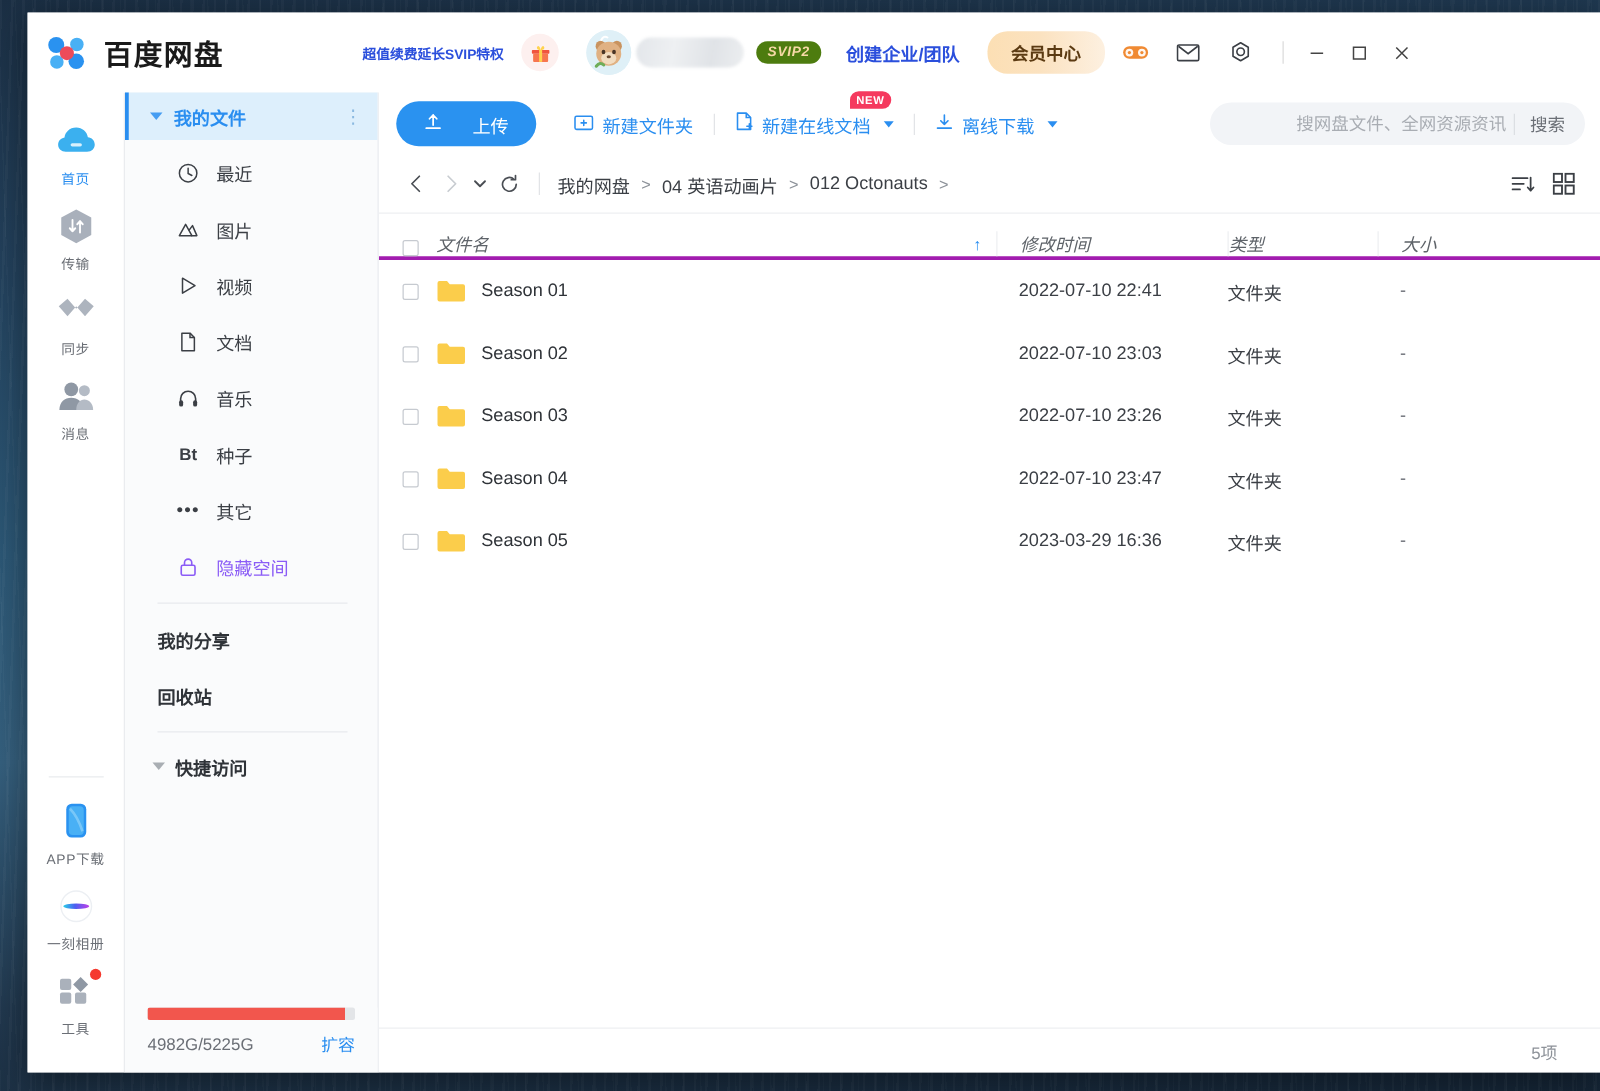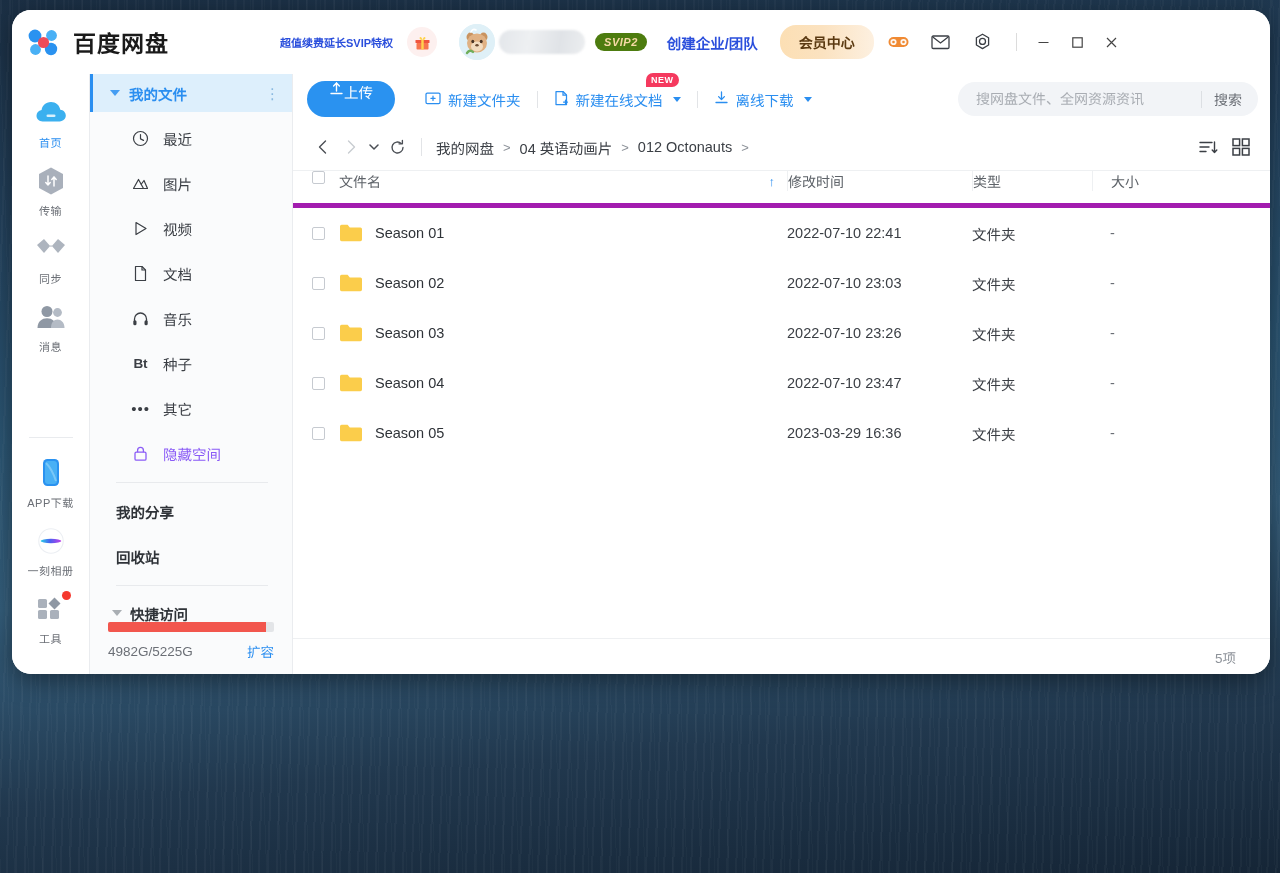--- a/index.html
+++ b/index.html
@@ -16,27 +16,26 @@
   .wallpaper-texture {
     position: absolute; inset: 0;
     background:
       repeating-linear-gradient(92deg, rgba(255,255,255,0.03) 0 2px, rgba(255,255,255,0) 2px 9px),
       repeating-linear-gradient(88deg, rgba(255,255,255,0.025) 0 1px, rgba(255,255,255,0) 1px 14px);
     pointer-events: none;
   }
 
   .app-window {
     position: absolute;
-    left: 12px; top: 10px;
-    width: 1258px; height: 664px;
+    left: 22px; top: 10px;
+    width: 1258px; height: 848px;
     background: #ffffff;
     box-shadow: 0 6px 26px rgba(0,0,0,0.45);
     display: flex; flex-direction: column;
     overflow: hidden;
-    border-radius: 19px;
   }
 
   
   .titlebar {
     height: 64px; flex: 0 0 64px;
     display: flex; align-items: center;
     background: #ffffff;
     padding-left: 14px; padding-right: 10px;
     position: relative;
   }
@@ -181,21 +180,21 @@
 
   
   .main { flex: 1; display: flex; flex-direction: column; min-width: 0; background: #fff; }
 
   .action-bar {
     height: 50px; flex: 0 0 50px; display: flex; align-items: center;
     padding: 0 12px 0 8px; gap: 0;
   }
   .upload-btn {
     background: #2a92f0; color: #fff; border-radius: 18px;
-    height: 36px; padding: 0 22px; display: flex; gap: 0;
+    height: 36px; padding: 0 22px; display: flex; align-items: center; gap: 24px;
     font-size: 14.5px; cursor: pointer; margin-left: 6px;
   }
   .act-sep { width: 1px; height: 17px; background: #e2e4e7; margin: 0 14px; }
   .act-btn {
     display: flex; align-items: center; gap: 7px; cursor: pointer;
     color: #2a8ef0; font-size: 14.5px; position: relative; padding: 4px 2px;
   }
   .act-btn.first { margin-left: 28px; }
   .mini-caret {
     width: 0; height: 0; border-left: 4.5px solid transparent; border-right: 4.5px solid transparent;
@@ -206,21 +205,21 @@
     background: #f5395e; color: #fff; font-size: 9px; font-weight: bold;
     padding: 2px 5px; border-radius: 7px 7px 7px 0; letter-spacing: 0.5px;
   }
   .search-wrap { margin-left: auto; display: flex; align-items: center; }
   .search-box {
     width: 300px; height: 34px; background: #f2f4f7; border-radius: 17px;
     display: flex; align-items: center; padding: 0 4px 0 18px;
   }
   .search-input {
     flex: 1; border: none; background: transparent; outline: none;
-    font-size: 14px; color: #000000; font-family: inherit;
+    font-size: 14px; color: #000000; font-family: inherit; text-align: right;
   }
   .search-input::placeholder { color: #a9adb3; }
   .search-div { width: 1px; height: 17px; background: #dcdfe3; margin: 0 12px 0 6px; }
   .search-go { font-size: 14px; color: #6b6f76; cursor: pointer; padding-right: 12px; }
 
   .crumb-bar {
     height: 46px; flex: 0 0 46px; display: flex; align-items: center;
     padding: 0 16px 0 16px; gap: 0;
   }
   .nav-ico {
@@ -230,31 +229,31 @@
   .nav-ico.disabled { color: #c8ccd1; cursor: default; }
   .crumb-sep { width: 1px; height: 18px; background: #e2e4e7; margin: 0 14px 0 10px; }
   .crumb { display: flex; align-items: center; font-size: 14.5px; color: #3b3f45; gap: 0; }
   .crumb-part { cursor: pointer; }
   .crumb-arrow { color: #8d9299; margin: 0 9px; font-size: 13px; }
   .view-tools { margin-left: auto; display: flex; align-items: center; gap: 14px; padding-right: 4px; }
   .view-ico { cursor: pointer; color: #3b3f45; display: flex; align-items: center; }
 
   
   .table-head {
-    height: 38px; flex: 0 0 38px; display: flex; align-items: flex-start;
-    border-top: 1px solid #eef0f2; border-bottom: 5px solid #a21caf;
-    font-size: 14px; color: #5e6369;
+    height: 38px; flex: 0 0 38px; display: flex; align-items: flex-end;
+    border-top: 1px solid #eef0f2; border-bottom: 3px solid #a21caf;
+    font-size: 14px; color: #5e6369; font-style: italic;
   }
   .chk {
     width: 13px; height: 13px; border: 1px solid #c6cad0; border-radius: 2px;
     background: #fff; cursor: pointer; flex: none;
   }
   .col-check { width: 46px; display: flex; justify-content: center; align-items: center; padding-left: 4px; }
   .col-name { flex: 1; min-width: 0; display: flex; align-items: center; padding-right: 12px; }
-  .col-time { width: 185px; flex: none; border-left: 1px solid #eef0f2; }
+  .col-time { width: 185px; flex: none; border-left: 1px solid #eef0f2; padding-left: 18px; }
   .col-type { width: 120px; flex: none; border-left: 1px solid #eef0f2; }
   .col-size { width: 118px; flex: none; border-left: 1px solid #eef0f2; padding-left: 18px; }
   .col-tail { width: 60px; flex: none; border-left: 1px solid #eef0f2; }
   .sort-arrow { margin-left: auto; color: #2a8ef0; font-size: 13px; }
 
   .table-body { flex: 1; overflow-y: auto; }
   .row {
     height: 50px; display: flex; align-items: center; font-size: 14.5px; color: #2f3338;
     cursor: default;
   }

